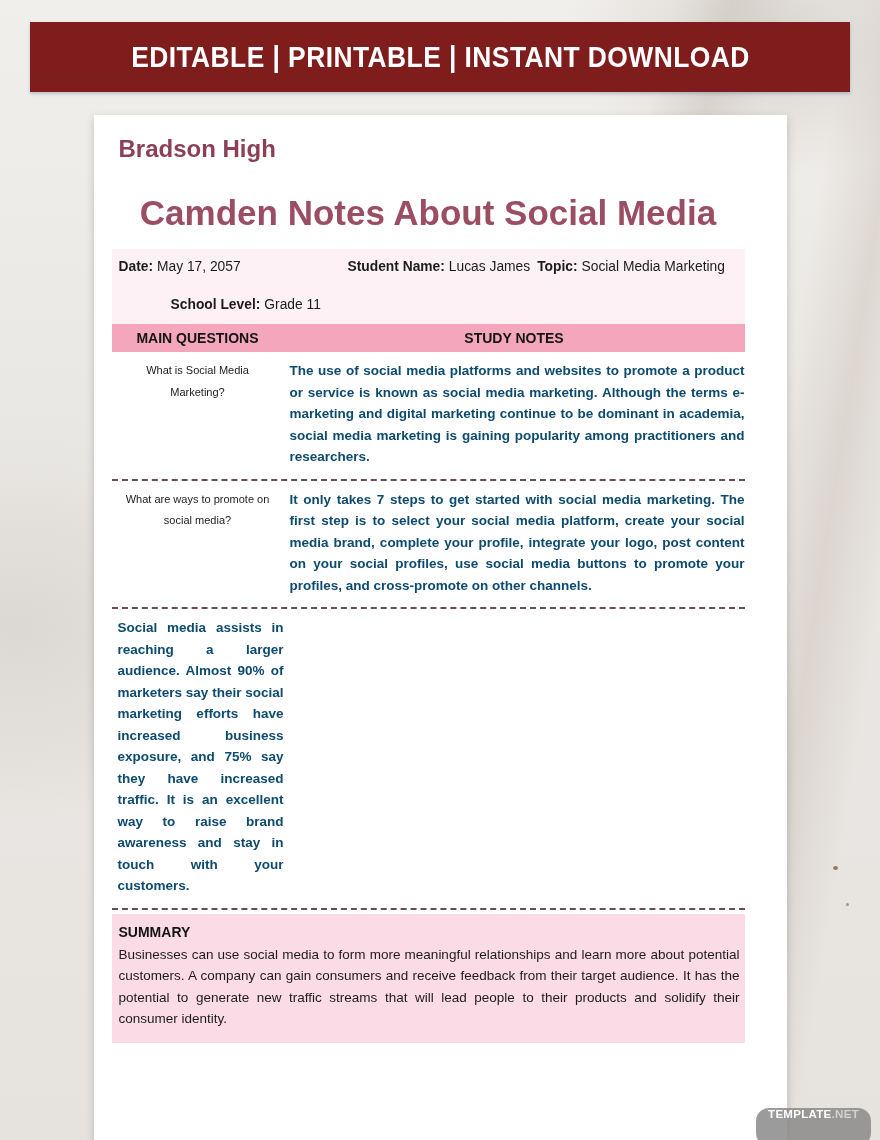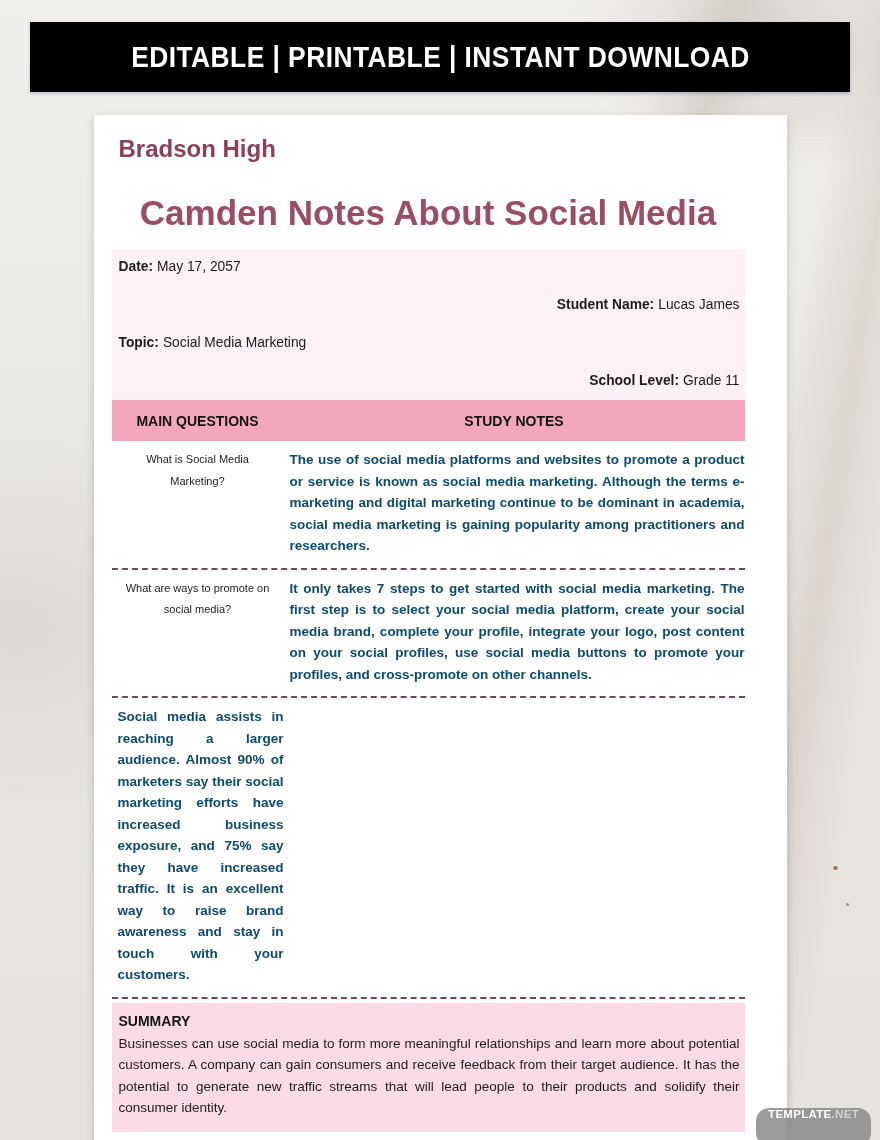--- a/index.html
+++ b/index.html
@@ -15,21 +15,21 @@
       radial-gradient(ellipse 500px 200px at 50% 100%, rgba(214,200,178,0.5), transparent 70%),
       linear-gradient(104deg, transparent 58%, rgba(193,185,173,0.38) 63%, transparent 68%),
       linear-gradient(99deg, transparent 80%, rgba(200,190,178,0.42) 86%, transparent 92%),
       linear-gradient(180deg, #f1efec 0%, #e9e7e4 40%, #e6e3df 100%);
   }
 
   
   .banner {
     width: 820px; height: 70px;
     margin: 22px auto 0 auto;
-    background: #000000;
+    background: #7f1d1d;
     box-shadow: 0 2px 3px rgba(90,110,145,0.35);
     display: flex; align-items: center; justify-content: center;
   }
   .banner-text {
     color: #ffffff;
     font-weight: 700;
     font-size: 30px;
     letter-spacing: 0.5px;
     transform: scaleX(0.88);
     white-space: nowrap;
@@ -64,35 +64,35 @@
     font-weight: 700;
     color: #9b4d63;
   }
 
   
   .info-grid {
     margin-top: 16px;
     background: #fdf1f6;
     padding: 6px 5px 7px 0;
     display: grid;
-    grid-template-columns: 1fr;
+    grid-template-columns: 1fr 1fr 1fr;
     row-gap: 14px;
     font-size: 13.8px; line-height: 24px;
     color: #1c1c1c;
   }
   .info-cell-left { padding-left: 7px; text-align: left; }
   .info-cell-right { text-align: right; }
   .info-label { font-weight: 700; margin-right: 4px; }
 
   
   .table-head {
     display: grid;
     grid-template-columns: 172px 1fr;
     background: #f4a6bd;
-    height: 41px;
+    height: 28px;
     align-items: center;
     font-size: 14px; font-weight: 700;
     color: #141414;
   }
   .table-head > div { text-align: center; }
 
   .qa-row {
     display: grid;
     grid-template-columns: 172px 1fr;
     padding: 8px 0 11px 0;

